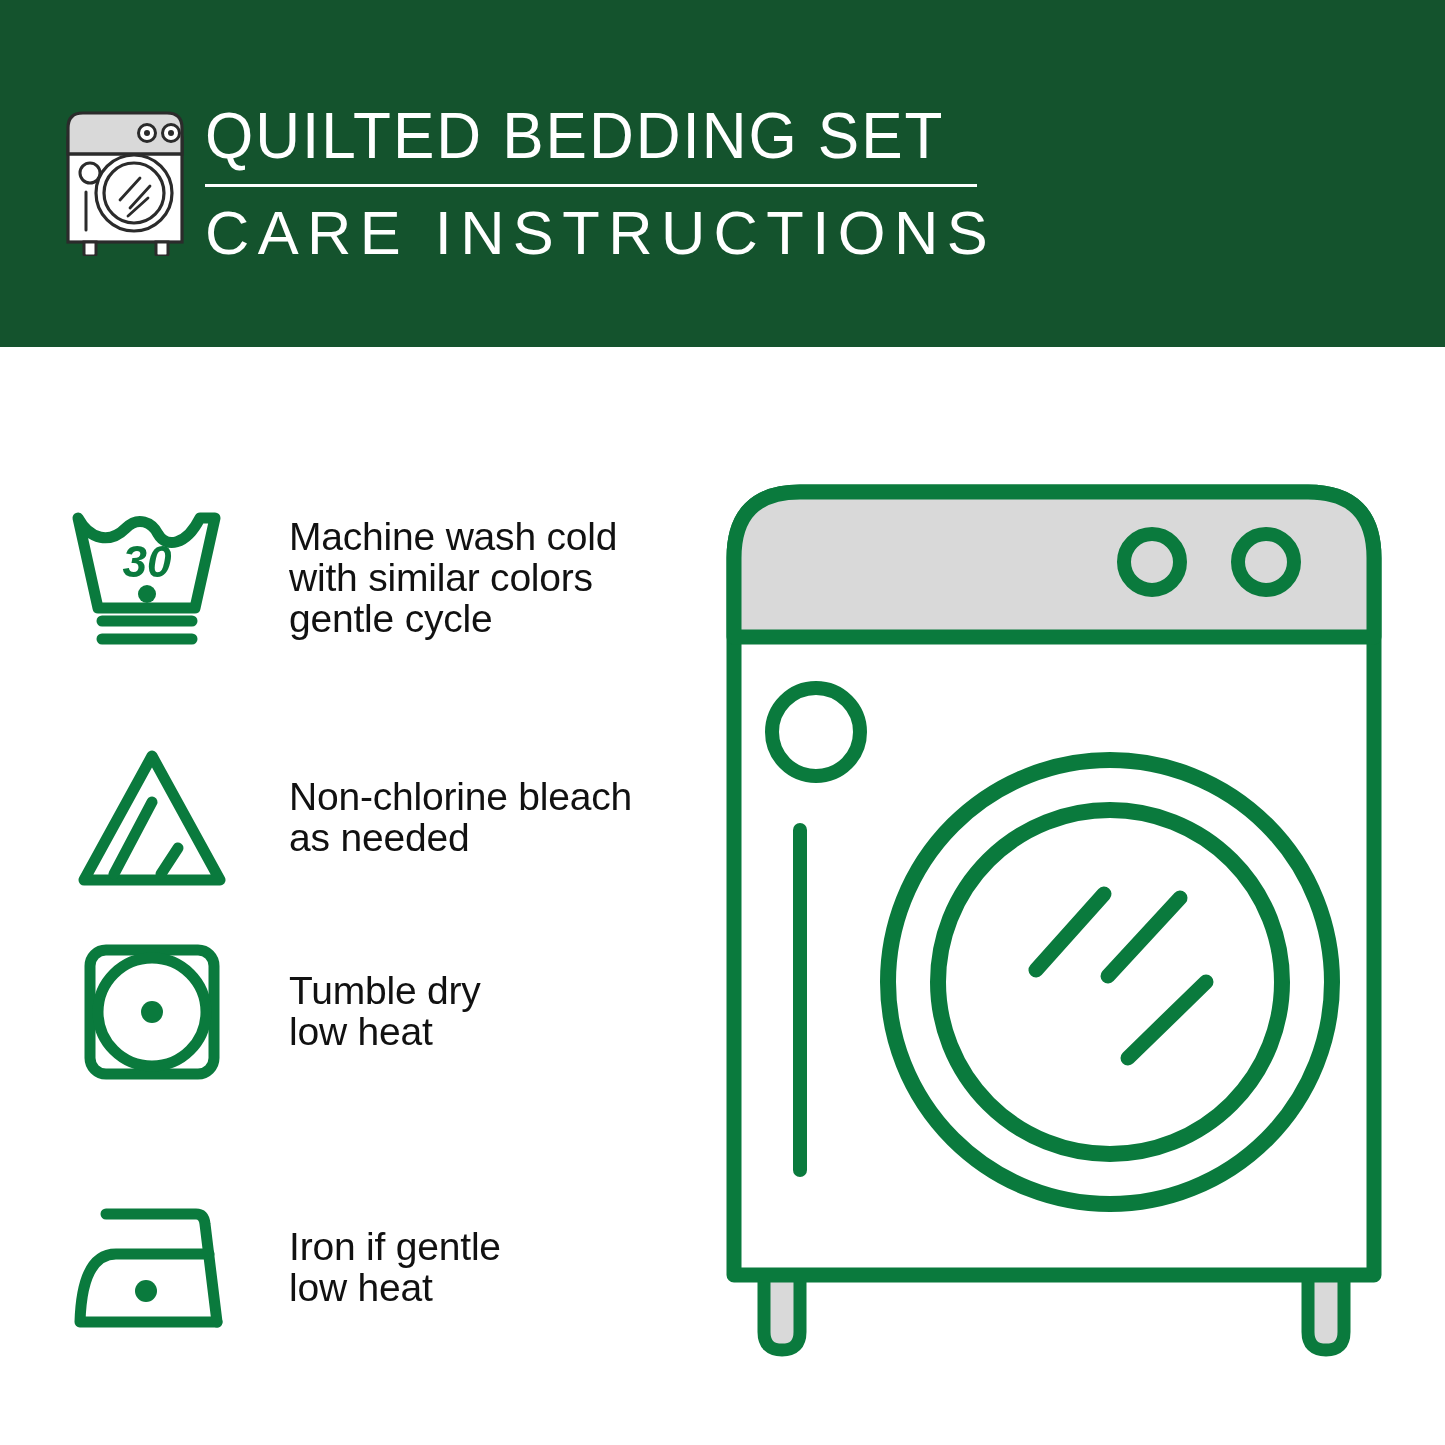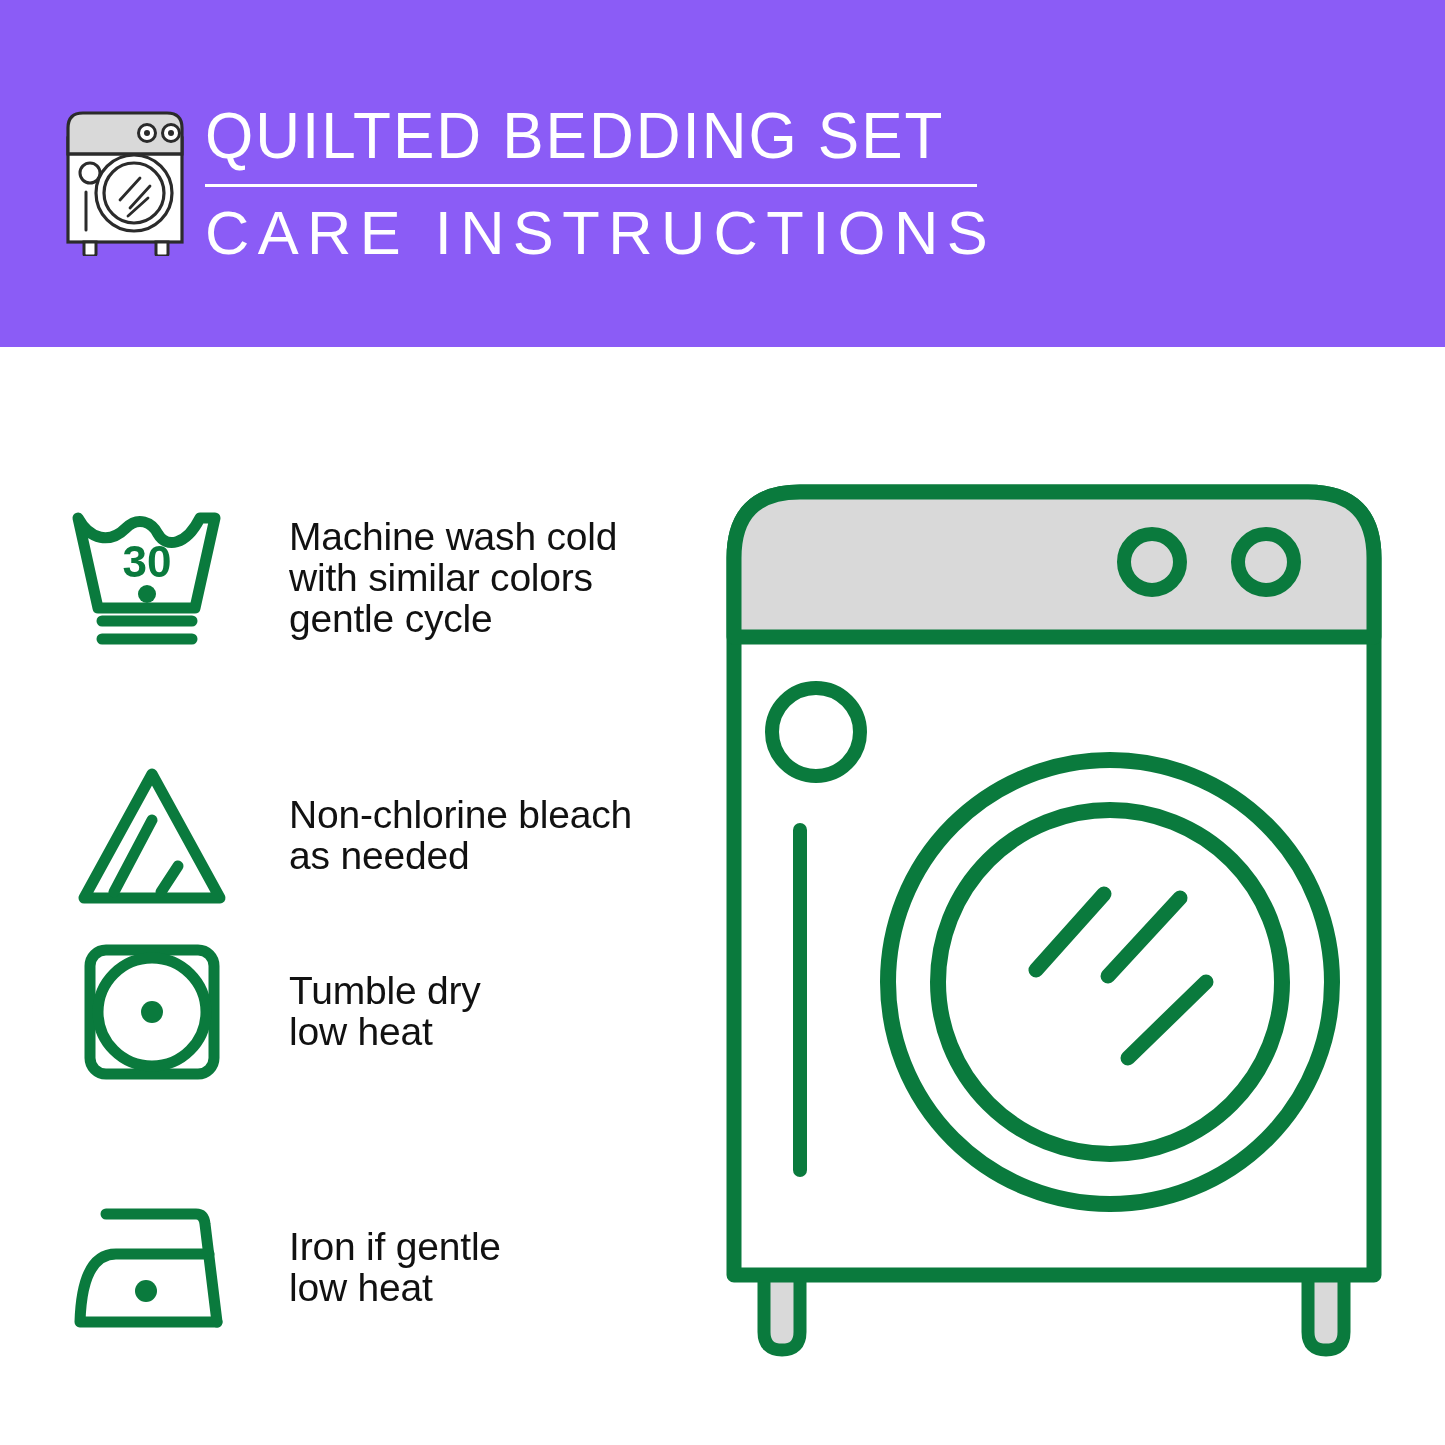--- a/index.html
+++ b/index.html
@@ -16,21 +16,21 @@
     font-family: "Liberation Sans", sans-serif;
   }
 
   
   .header-band {
     position: absolute;
     left: 0;
     top: 0;
     width: 1445px;
     height: 347px;
-    background: #8b5cf6;
+    background: #14532d;
   }
   .header-logo {
     position: absolute;
     left: 60px;
     top: 104px;
     width: 130px;
     height: 152px;
   }
   .header-text-wrap {
     position: absolute;
@@ -78,34 +78,35 @@
   }
   .care-row {
     position: absolute;
     left: 0;
     width: 700px;
     height: 160px;
     display: flex;
     align-items: center;
   }
   .care-row-0 { top: 150px; }
-  .care-row-1 { top: 408px; }
+  .care-row-1 { top: 390px; }
   .care-row-2 { top: 584px; }
   .care-row-3 { top: 840px; }
 
   .care-symbol {
     position: absolute;
     left: 68px;
     top: 50%;
     transform: translateY(-50%);
     width: 168px;
     height: 150px;
     display: flex;
     align-items: center;
     justify-content: center;
+    font-style: italic;
   }
   .care-label {
     position: absolute;
     left: 289px;
     top: 50%;
     transform: translateY(-50%);
     color: #111111;
     font-family: "Liberation Sans", sans-serif;
     font-size: 39px;
     font-weight: 400;

